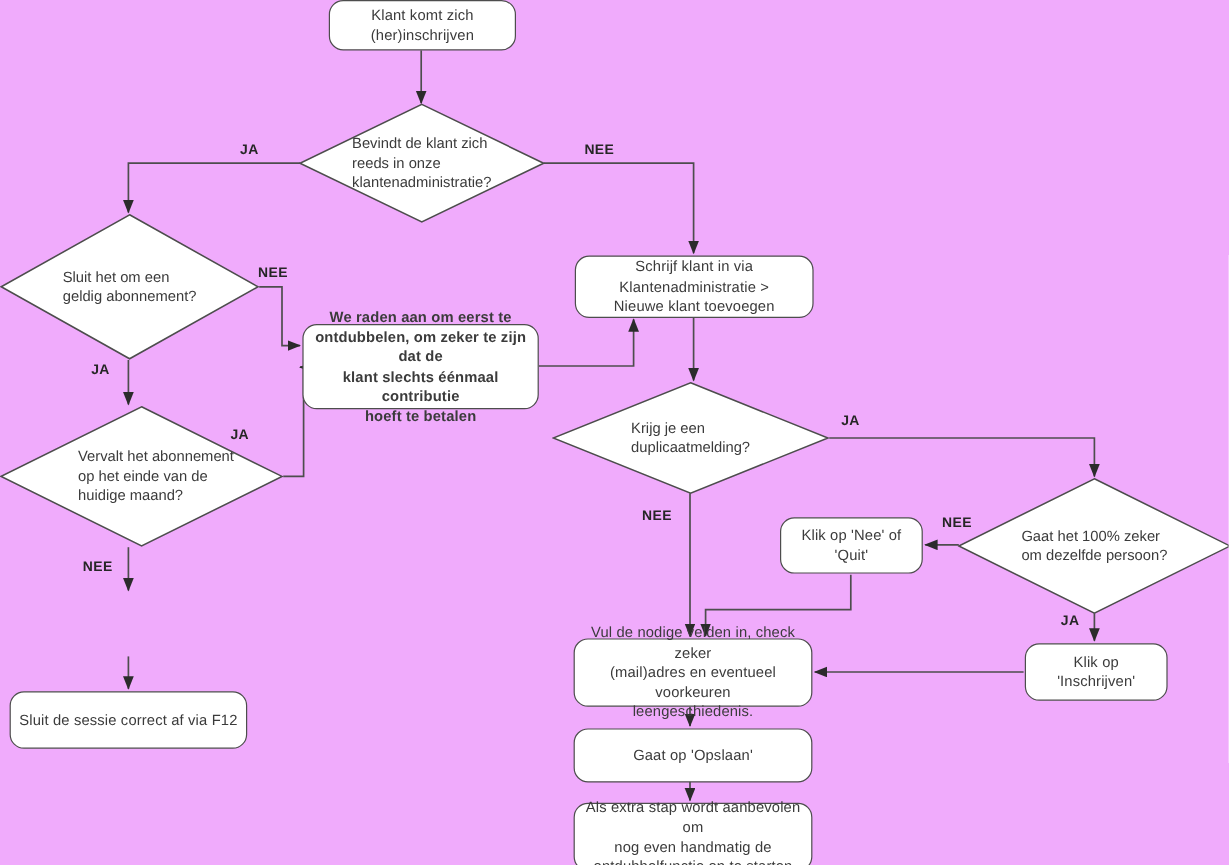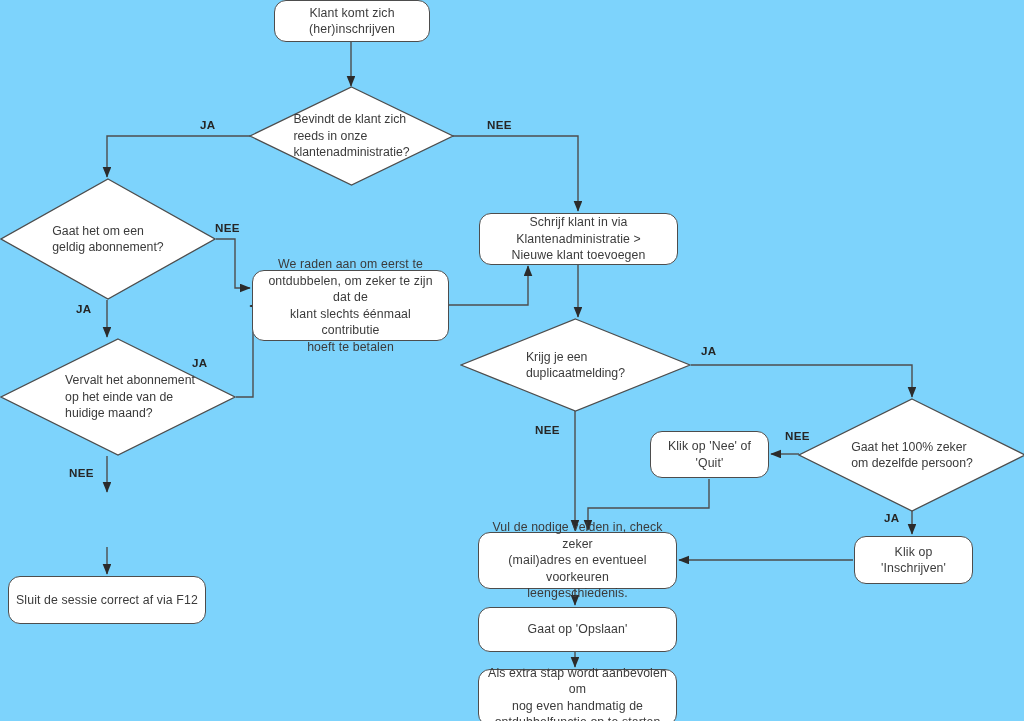--- a/index.html
+++ b/index.html
@@ -4,21 +4,21 @@
 <style>
   html, body {
     margin: 0;
     padding: 0;
     background: #ffffff;
   }
   #canvas {
     position: relative;
     width: 1024px;
     height: 721px;
-    background: #7dd3fc;
+    background: #f0abfc;
     overflow: hidden;
     font-family: "Liberation Sans", sans-serif;
   }
   svg#edges {
     position: absolute;
     left: 0;
     top: 0;
     width: 1024px;
     height: 721px;
     pointer-events: none;
@@ -139,35 +139,35 @@
     </svg>
     <div class="diamond-label" style="white-space:pre-line;">Bevindt de klant zich
 reeds in onze
 klantenadministratie?</div>
   </div>
 
   <div class="diamond-wrap" style="left:0px; top:178px; width:216px; height:122px;">
     <svg viewBox="0 0 216 122" preserveAspectRatio="none">
       <polygon points="108,1 215,61 108,121 1,61" fill="#ffffff" stroke="#4d4d4d" stroke-width="1.3"></polygon>
     </svg>
-    <div class="diamond-label" style="white-space:pre-line;">Gaat het om een
+    <div class="diamond-label" style="white-space:pre-line;">Sluit het om een
 geldig abonnement?</div>
   </div>
 
   <div class="diamond-wrap" style="left:0px; top:338px; width:236px; height:118px;">
     <svg viewBox="0 0 236 118" preserveAspectRatio="none">
       <polygon points="118,1 235,59 118,117 1,59" fill="#ffffff" stroke="#4d4d4d" stroke-width="1.3"></polygon>
     </svg>
     <div class="diamond-label" style="white-space:pre-line; padding:0 9%;margin-left:12px;">Vervalt het abonnement
 op het einde van de
 huidige maand?</div>
   </div>
 
   <div class="node box" style="left:252px; top:270px; width:197px; height:71px;">
-    <span style="white-space:pre-line;">We raden aan om eerst te
+    <span style="white-space:pre-line;font-weight:bold;">We raden aan om eerst te
 ontdubbelen, om zeker te zijn dat de
 klant slechts éénmaal contributie
 hoeft te betalen</span>
   </div>
 
 
   <div class="node box" style="left:8px; top:576px; width:198px; height:48px;">
     <span style="white-space:pre-line;">Sluit de sessie correct af via F12</span>
   </div>
 

